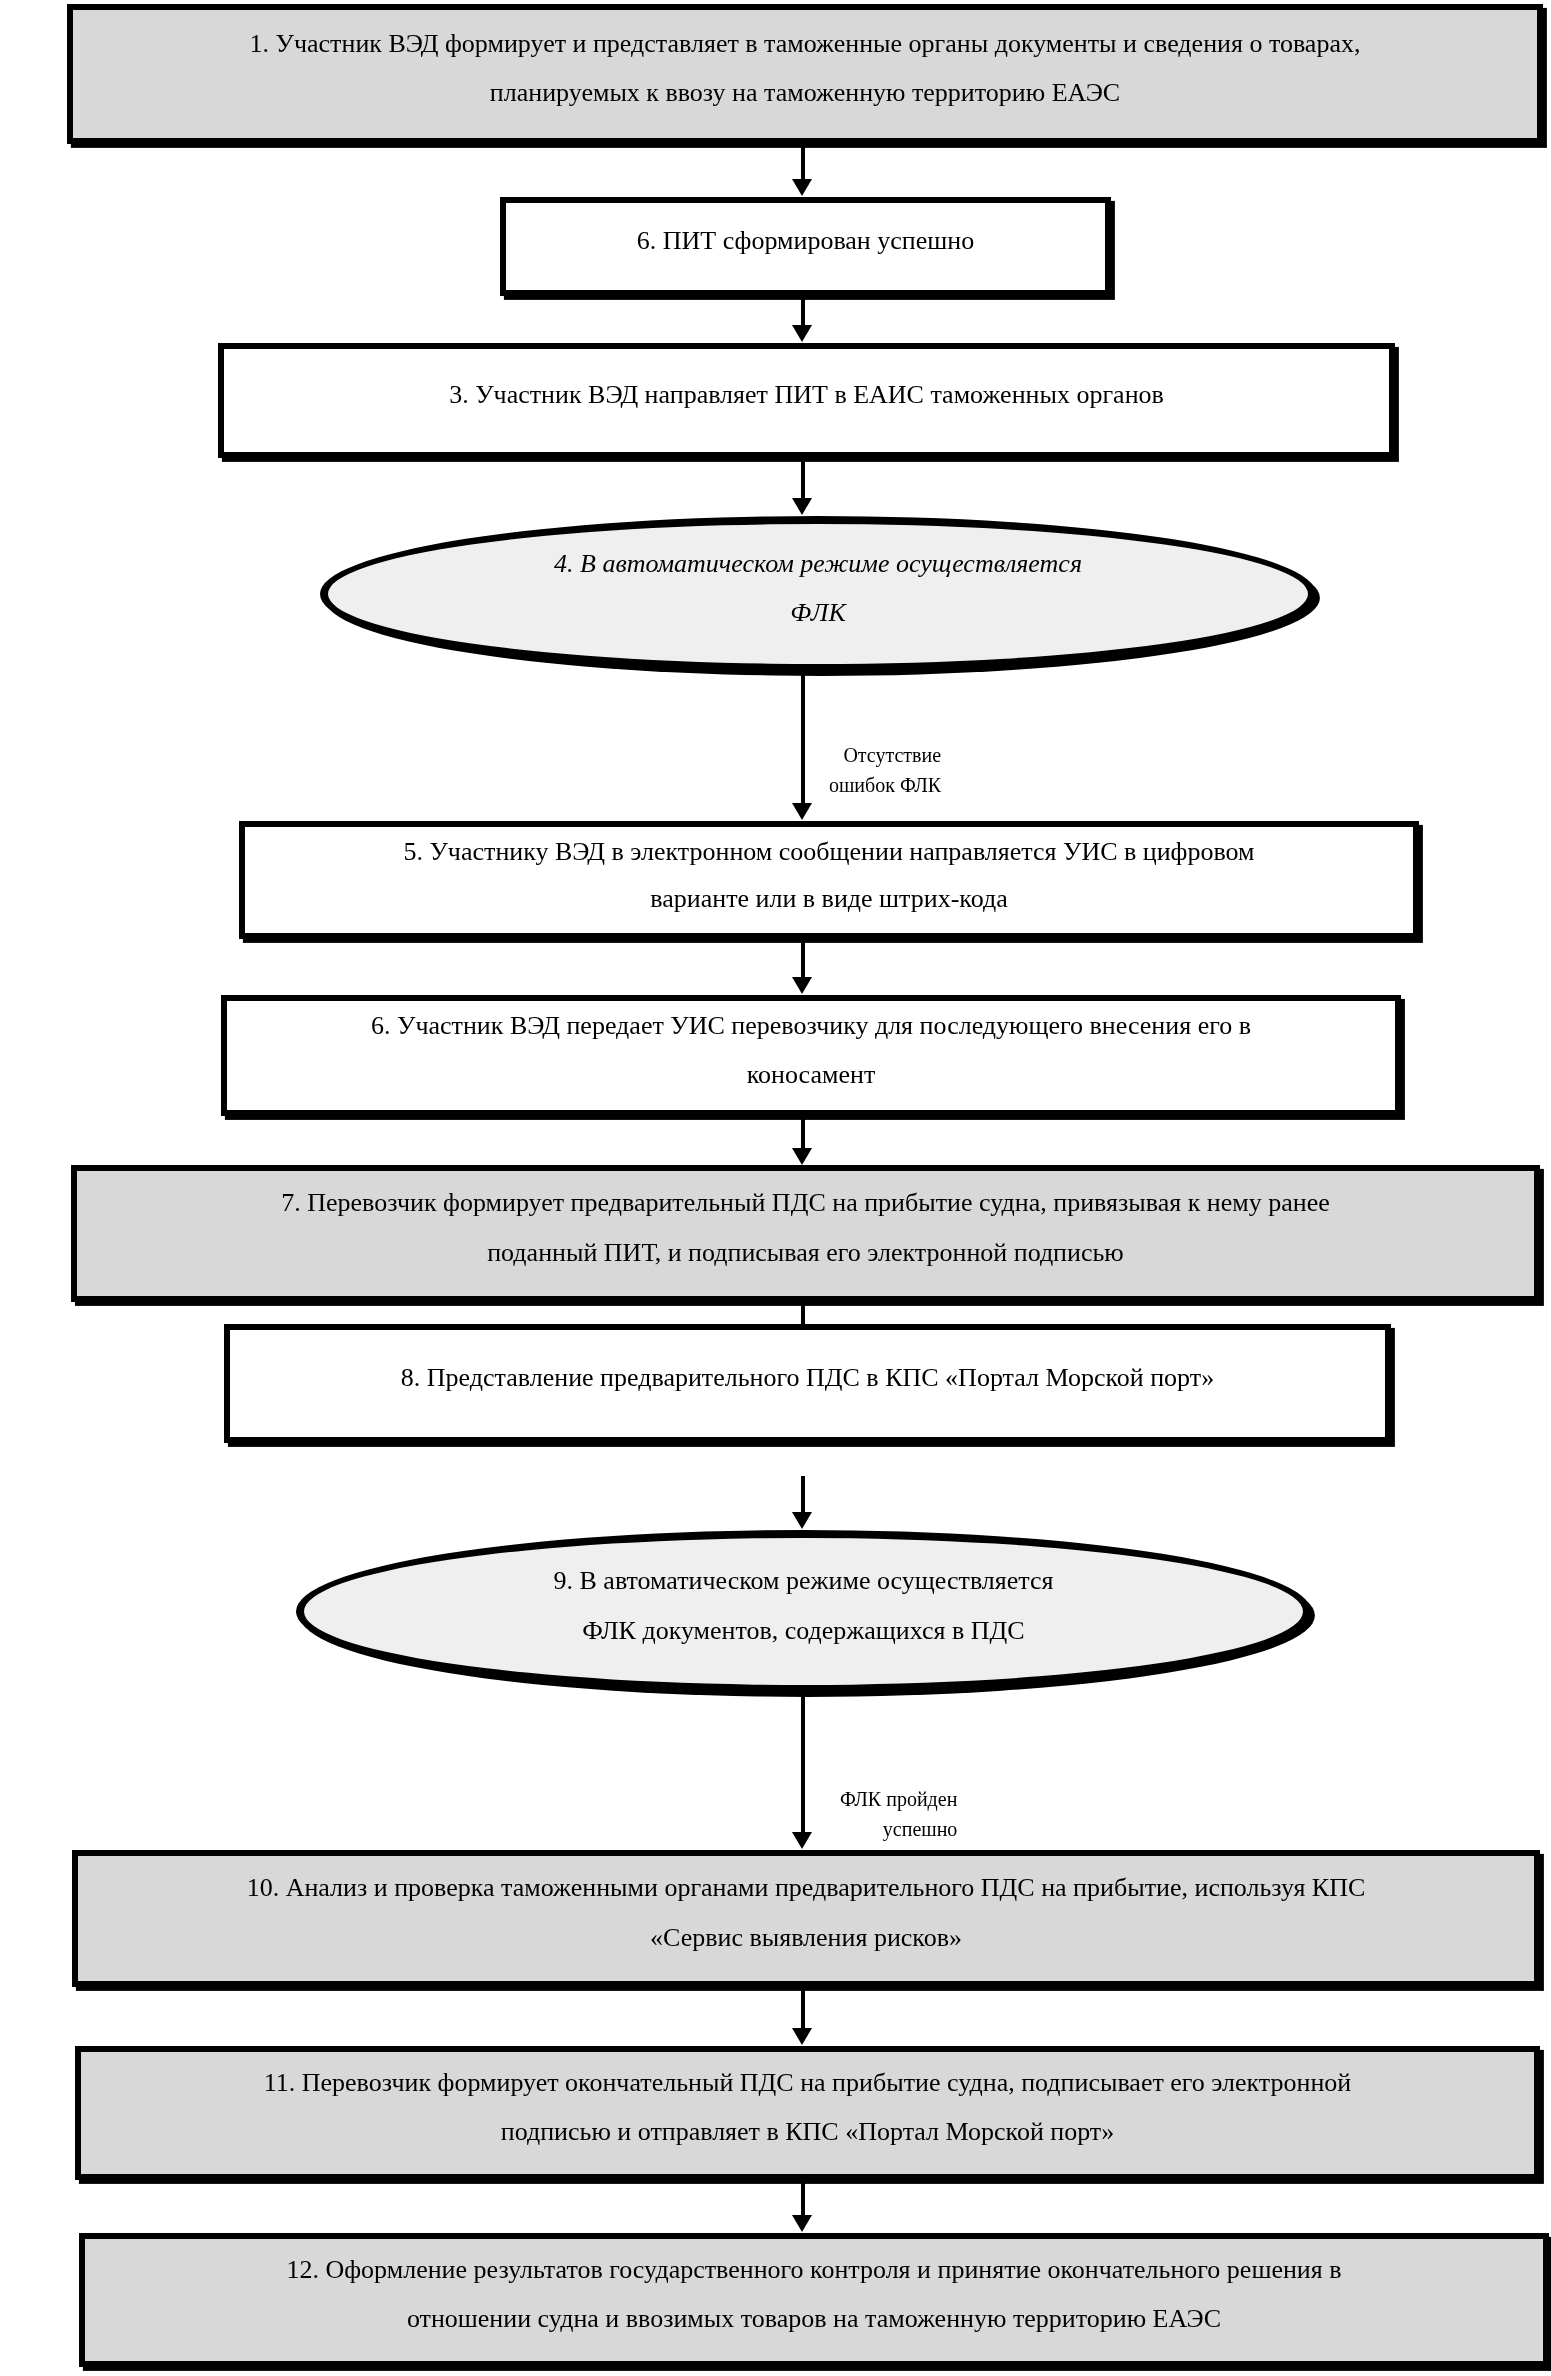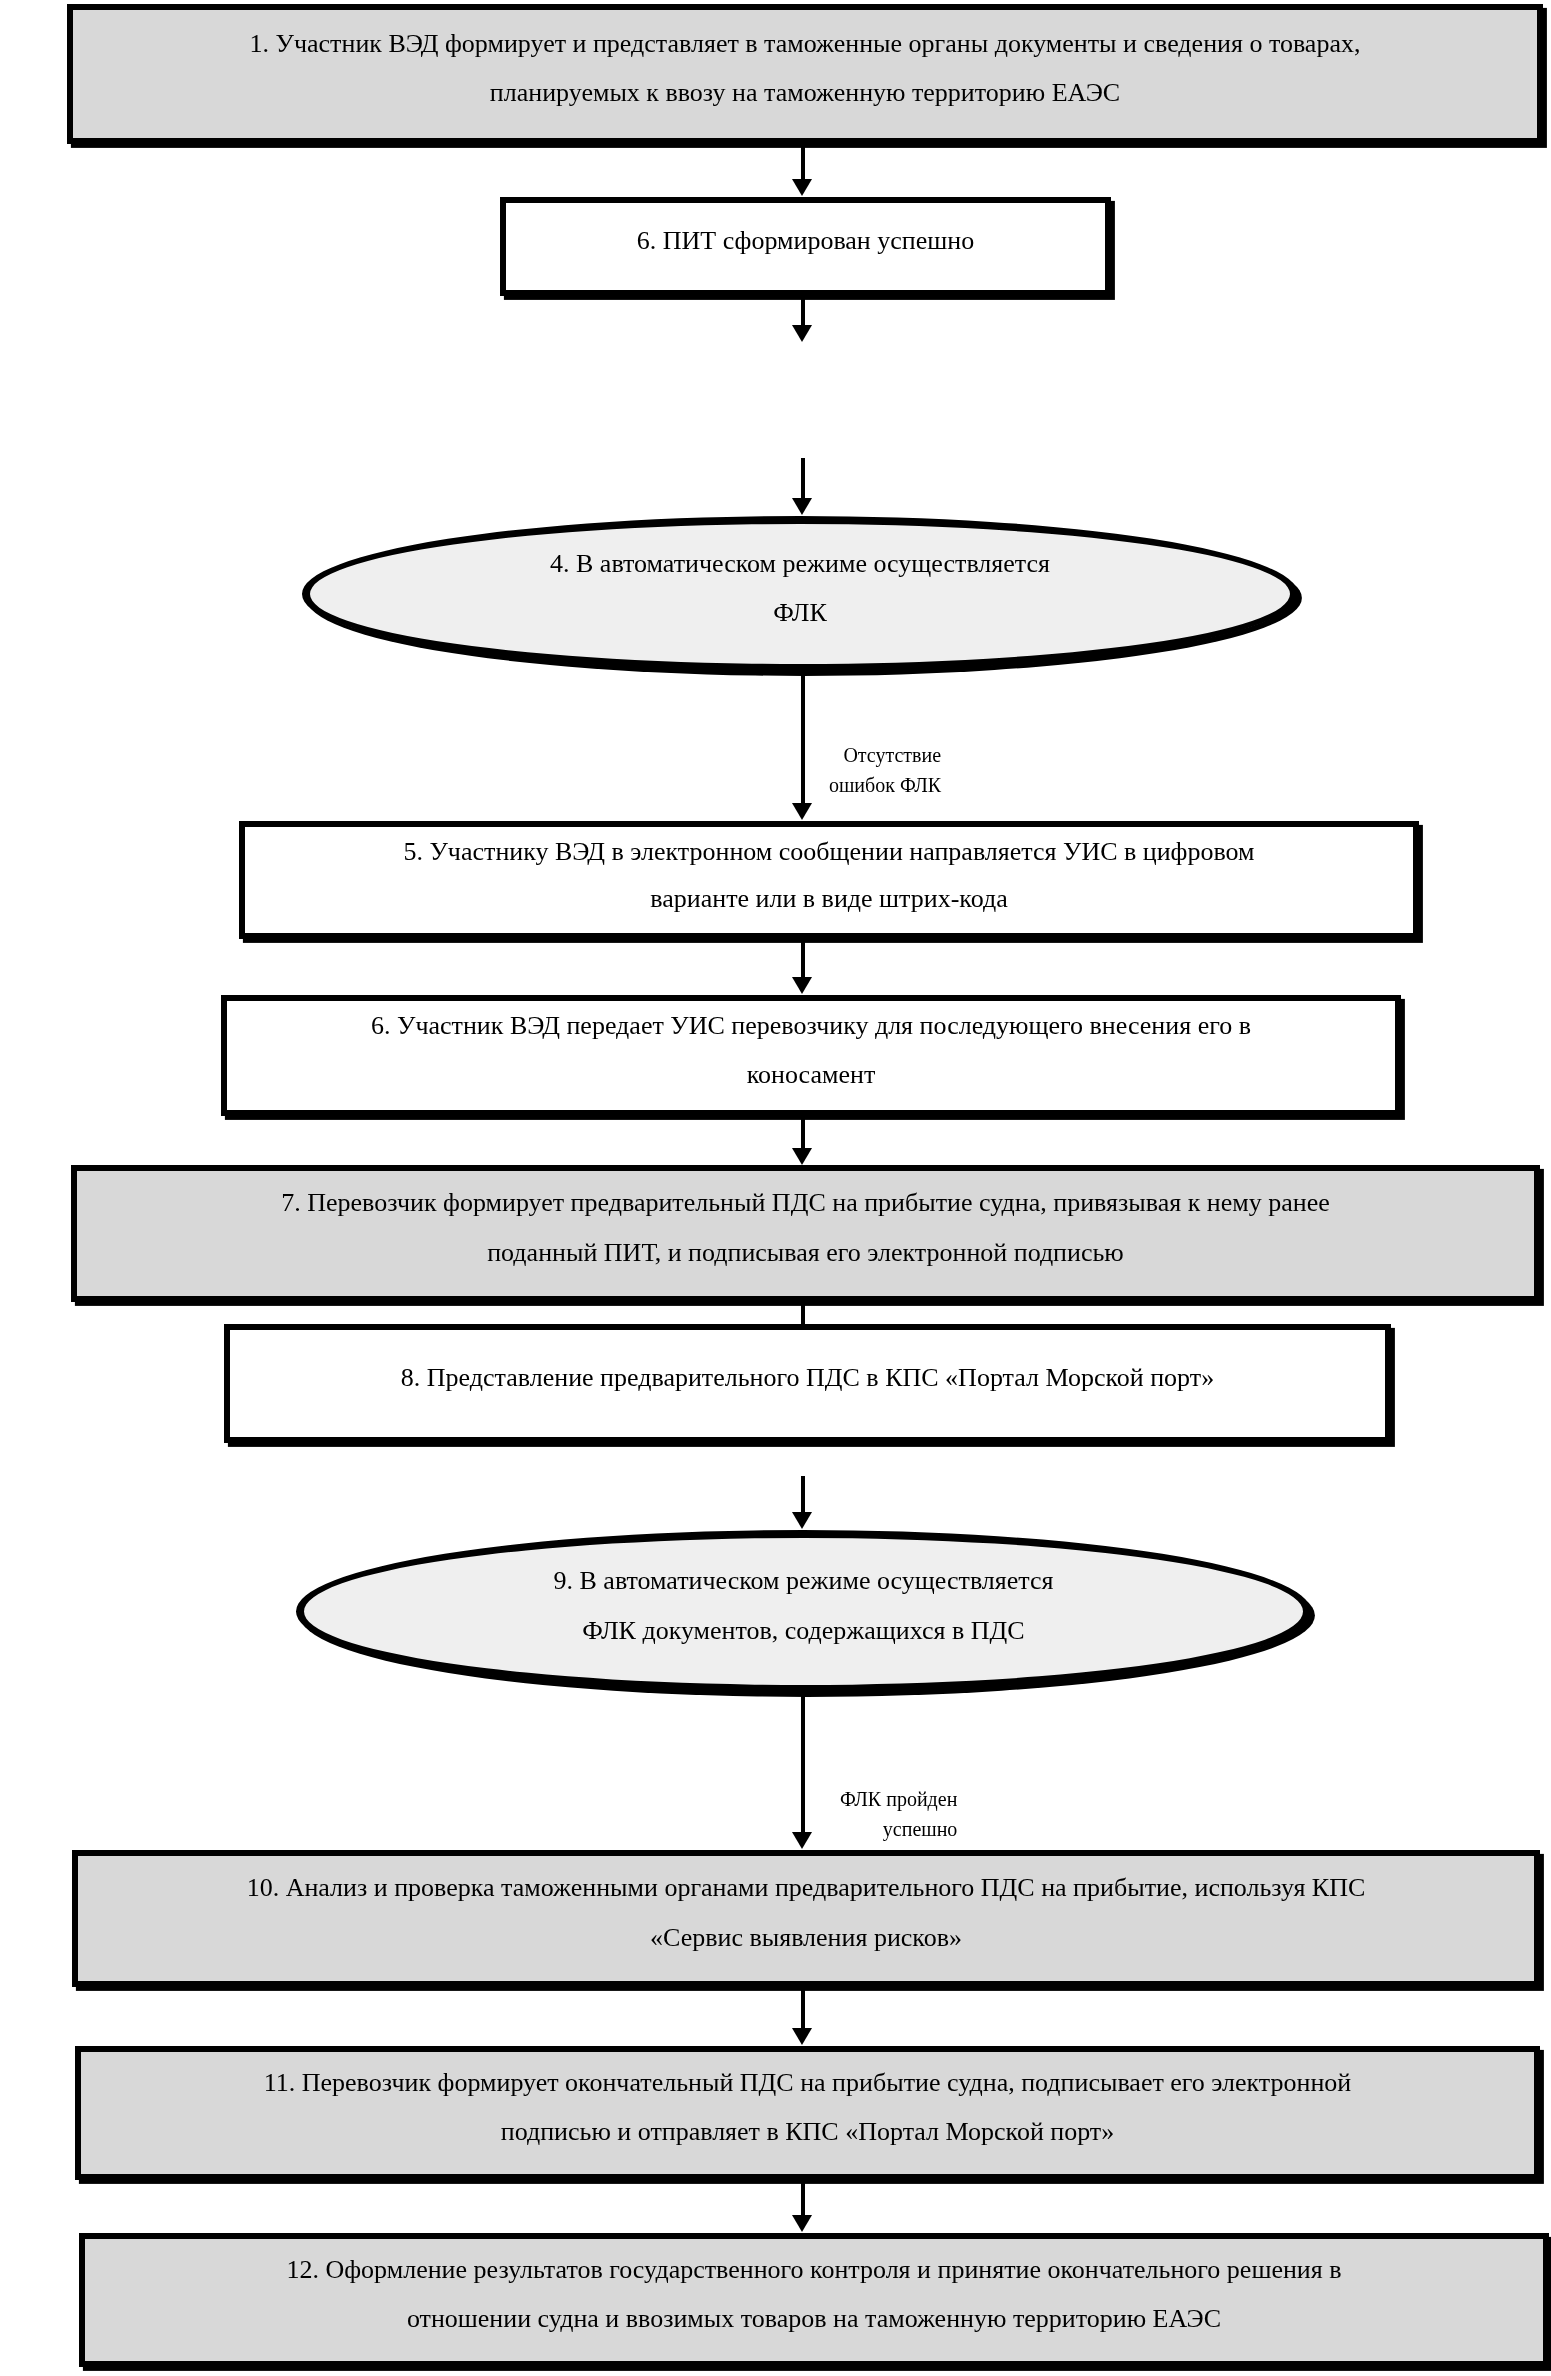--- a/index.html
+++ b/index.html
@@ -38,25 +38,28 @@
   <div class="aline" style="left:801px;top:144px;height:41px;"></div>
   <div class="ahead" style="left:792px;top:179px;"></div>
 
   <div class="node rect-white" style="left:500px;top:197px;width:611px;height:99px;">
     <div class="tline">6. ПИТ сформирован успешно</div>
   </div>
 
   <div class="aline" style="left:801px;top:296px;height:35px;"></div>
   <div class="ahead" style="left:792px;top:325px;"></div>
 
+  <div class="node rect-white" style="left:218px;top:343px;width:1177px;height:115px;">
+    <div class="tline">3. Участник ВЭД направляет ПИТ в ЕАИС таможенных органов</div>
+  </div>
 
   <div class="aline" style="left:801px;top:458px;height:46px;"></div>
   <div class="ahead" style="left:792px;top:498px;"></div>
 
-  <div class="node ellipse" style="left:302px;top:516px;width:996px;height:156px;">
+  <div class="node ellipse" style="left:320px;top:516px;width:996px;height:156px;font-style:italic;">
     <div class="tline">4. В автоматическом режиме осуществляется</div>
     <div class="tline">ФЛК</div>
   </div>
 
   <div class="aline" style="left:801px;top:672px;height:137px;"></div>
   <div class="ahead" style="left:792px;top:803px;"></div>
   <div class="elabel" style="left:823px;top:705px;">
     <div class="tline">Отсутствие</div>
     <div class="tline" style="padding-left:5.9px;">ошибок ФЛК</div>
   </div>

